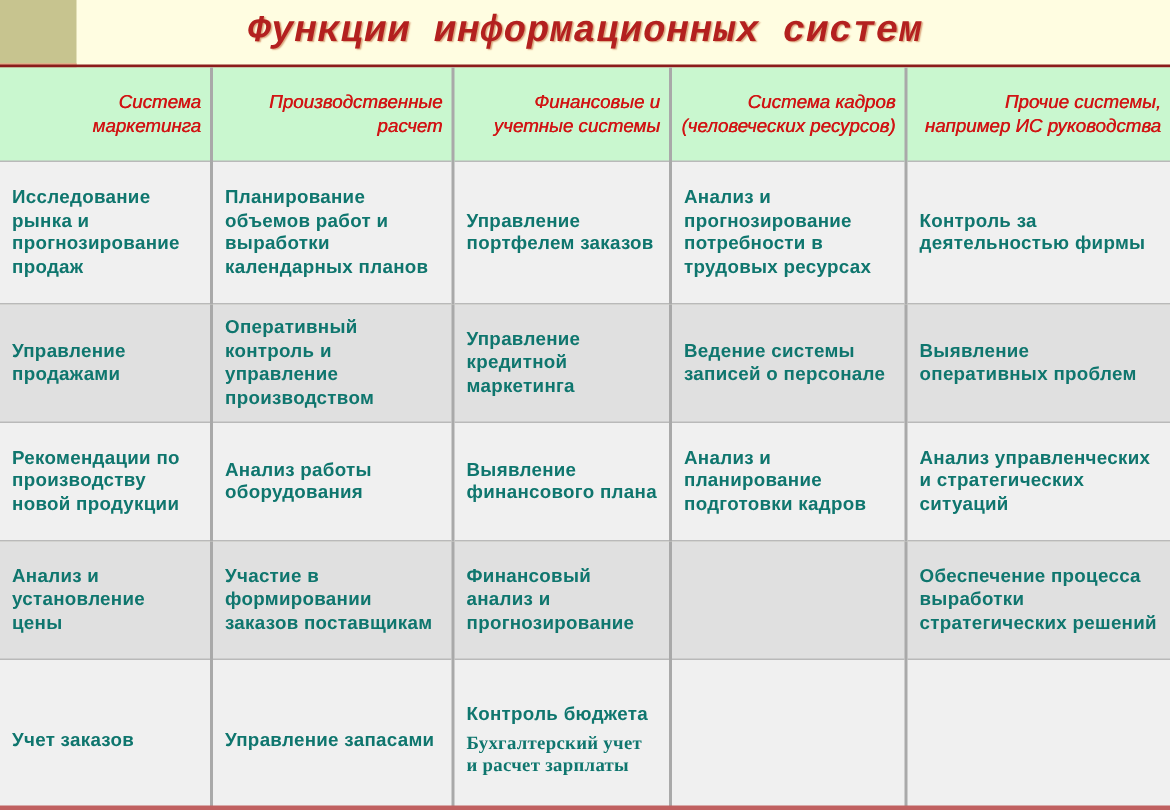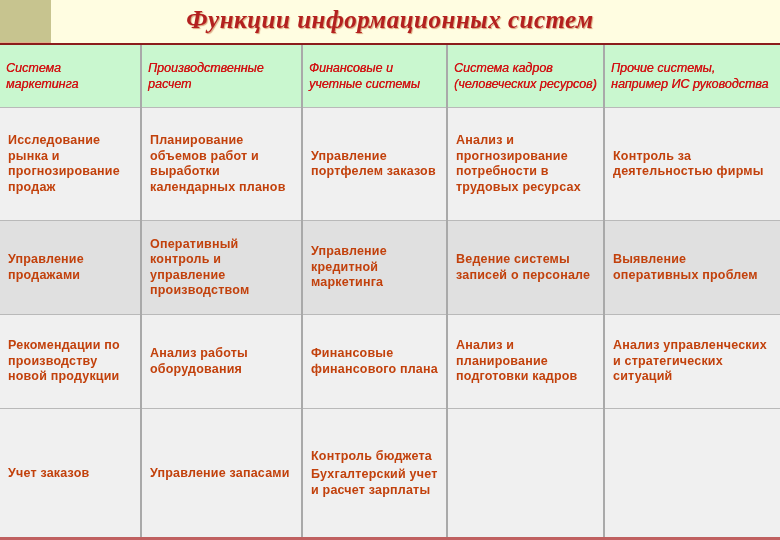--- a/index.html
+++ b/index.html
@@ -10,21 +10,21 @@
     position:relative;
   }
   .corner-block {
     position:absolute; left:0; top:0; width:51px; height:42px;
     background:#c7c48f;
     border-bottom:3px solid #e0b08a;
   }
   .title {
     position:absolute; left:0; right:0; top:6px;
     text-align:center;
-    font-family:Liberation Serif, serif;
+    font-family:Liberation Mono, monospace;
     font-weight:bold; font-style:italic;
     font-size:25px; color:#b3201f;
     letter-spacing:0.5px;
     text-shadow:1px 1px 1px #d9a27a;
   }
   .title-rule {
     position:absolute; left:0; right:0; top:43px; height:2px;
     background:#8b1c1c;
   }
   table.grid {
@@ -38,48 +38,48 @@
   table.grid col.c3 { width:145px; }
   table.grid col.c4 { width:157px; }
   table.grid col.c5 { width:176px; }
   th {
     background:#c9f7cf;
     color:#d11414;
     font-style:italic;
     font-weight:normal;
     font-size:12.5px;
     line-height:16px;
-    text-align:left;
+    text-align:right;
     vertical-align:middle;
     padding:2px 6px;
     border-left:2px solid #a9a9a9;
     height:58px;
     text-shadow:0.3px 0 0 #d11414;
   }
   th:first-child { border-left:none; }
   td {
     font-size:12.5px;
     line-height:15.5px;
-    color:#c2410c;
+    color:#0f766e;
     font-weight:bold;
     vertical-align:middle;
     padding:2px 8px;
     border-left:2px solid #a9a9a9;
     border-top:1px solid #b9b9b9;
     letter-spacing:0.2px;
   }
   td:first-child { border-left:none; }
   tr.odd td { background:#f0f0f0; }
   tr.even td { background:#e0e0e0; }
   tr.r1 td { height:90px; }
   tr.r2 td { height:74px; }
   tr.r3 td { height:74px; }
   tr.r4 td { height:74px; }
   tr.r5 td { height:104px; }
-  .para2 { display:block; margin-top:3px; }
+  .para2 { display:block; margin-top:3px;font-family:Liberation Serif, serif; }
   .bottom-rule {
     position:absolute; left:0; right:0; top:537px; height:3px;
     background:#c06060;
   }
 </style>
 </head>
 <body>
 
 <div class="corner-block"></div>
 <div class="title">Функции информационных систем</div>
@@ -113,23 +113,30 @@
     <tr class="even r2">
       <td>Управление продажами</td>
       <td>Оперативный контроль и управление производством</td>
       <td>Управление кредитной маркетинга</td>
       <td>Ведение системы записей о персонале</td>
       <td>Выявление оперативных проблем</td>
     </tr>
     <tr class="odd r3">
       <td>Рекомендации по производству новой продукции</td>
       <td>Анализ работы оборудования</td>
-      <td>Финансовые финансового плана</td>
+      <td>Выявление финансового плана</td>
       <td>Анализ и планирование подготовки кадров</td>
       <td>Анализ управленческих и стратегических ситуаций</td>
+    </tr>
+    <tr class="even r4">
+      <td>Анализ и установление цены</td>
+      <td>Участие в формировании заказов поставщикам</td>
+      <td>Финансовый анализ и прогнозирование</td>
+      <td></td>
+      <td>Обеспечение процесса выработки стратегических решений</td>
     </tr>
     <tr class="odd r5">
       <td>Учет заказов</td>
       <td>Управление запасами</td>
       <td>
         <span>Контроль бюджета</span>
         <span class="para2">Бухгалтерский учет и расчет зарплаты</span>
       </td>
       <td></td>
       <td></td>

